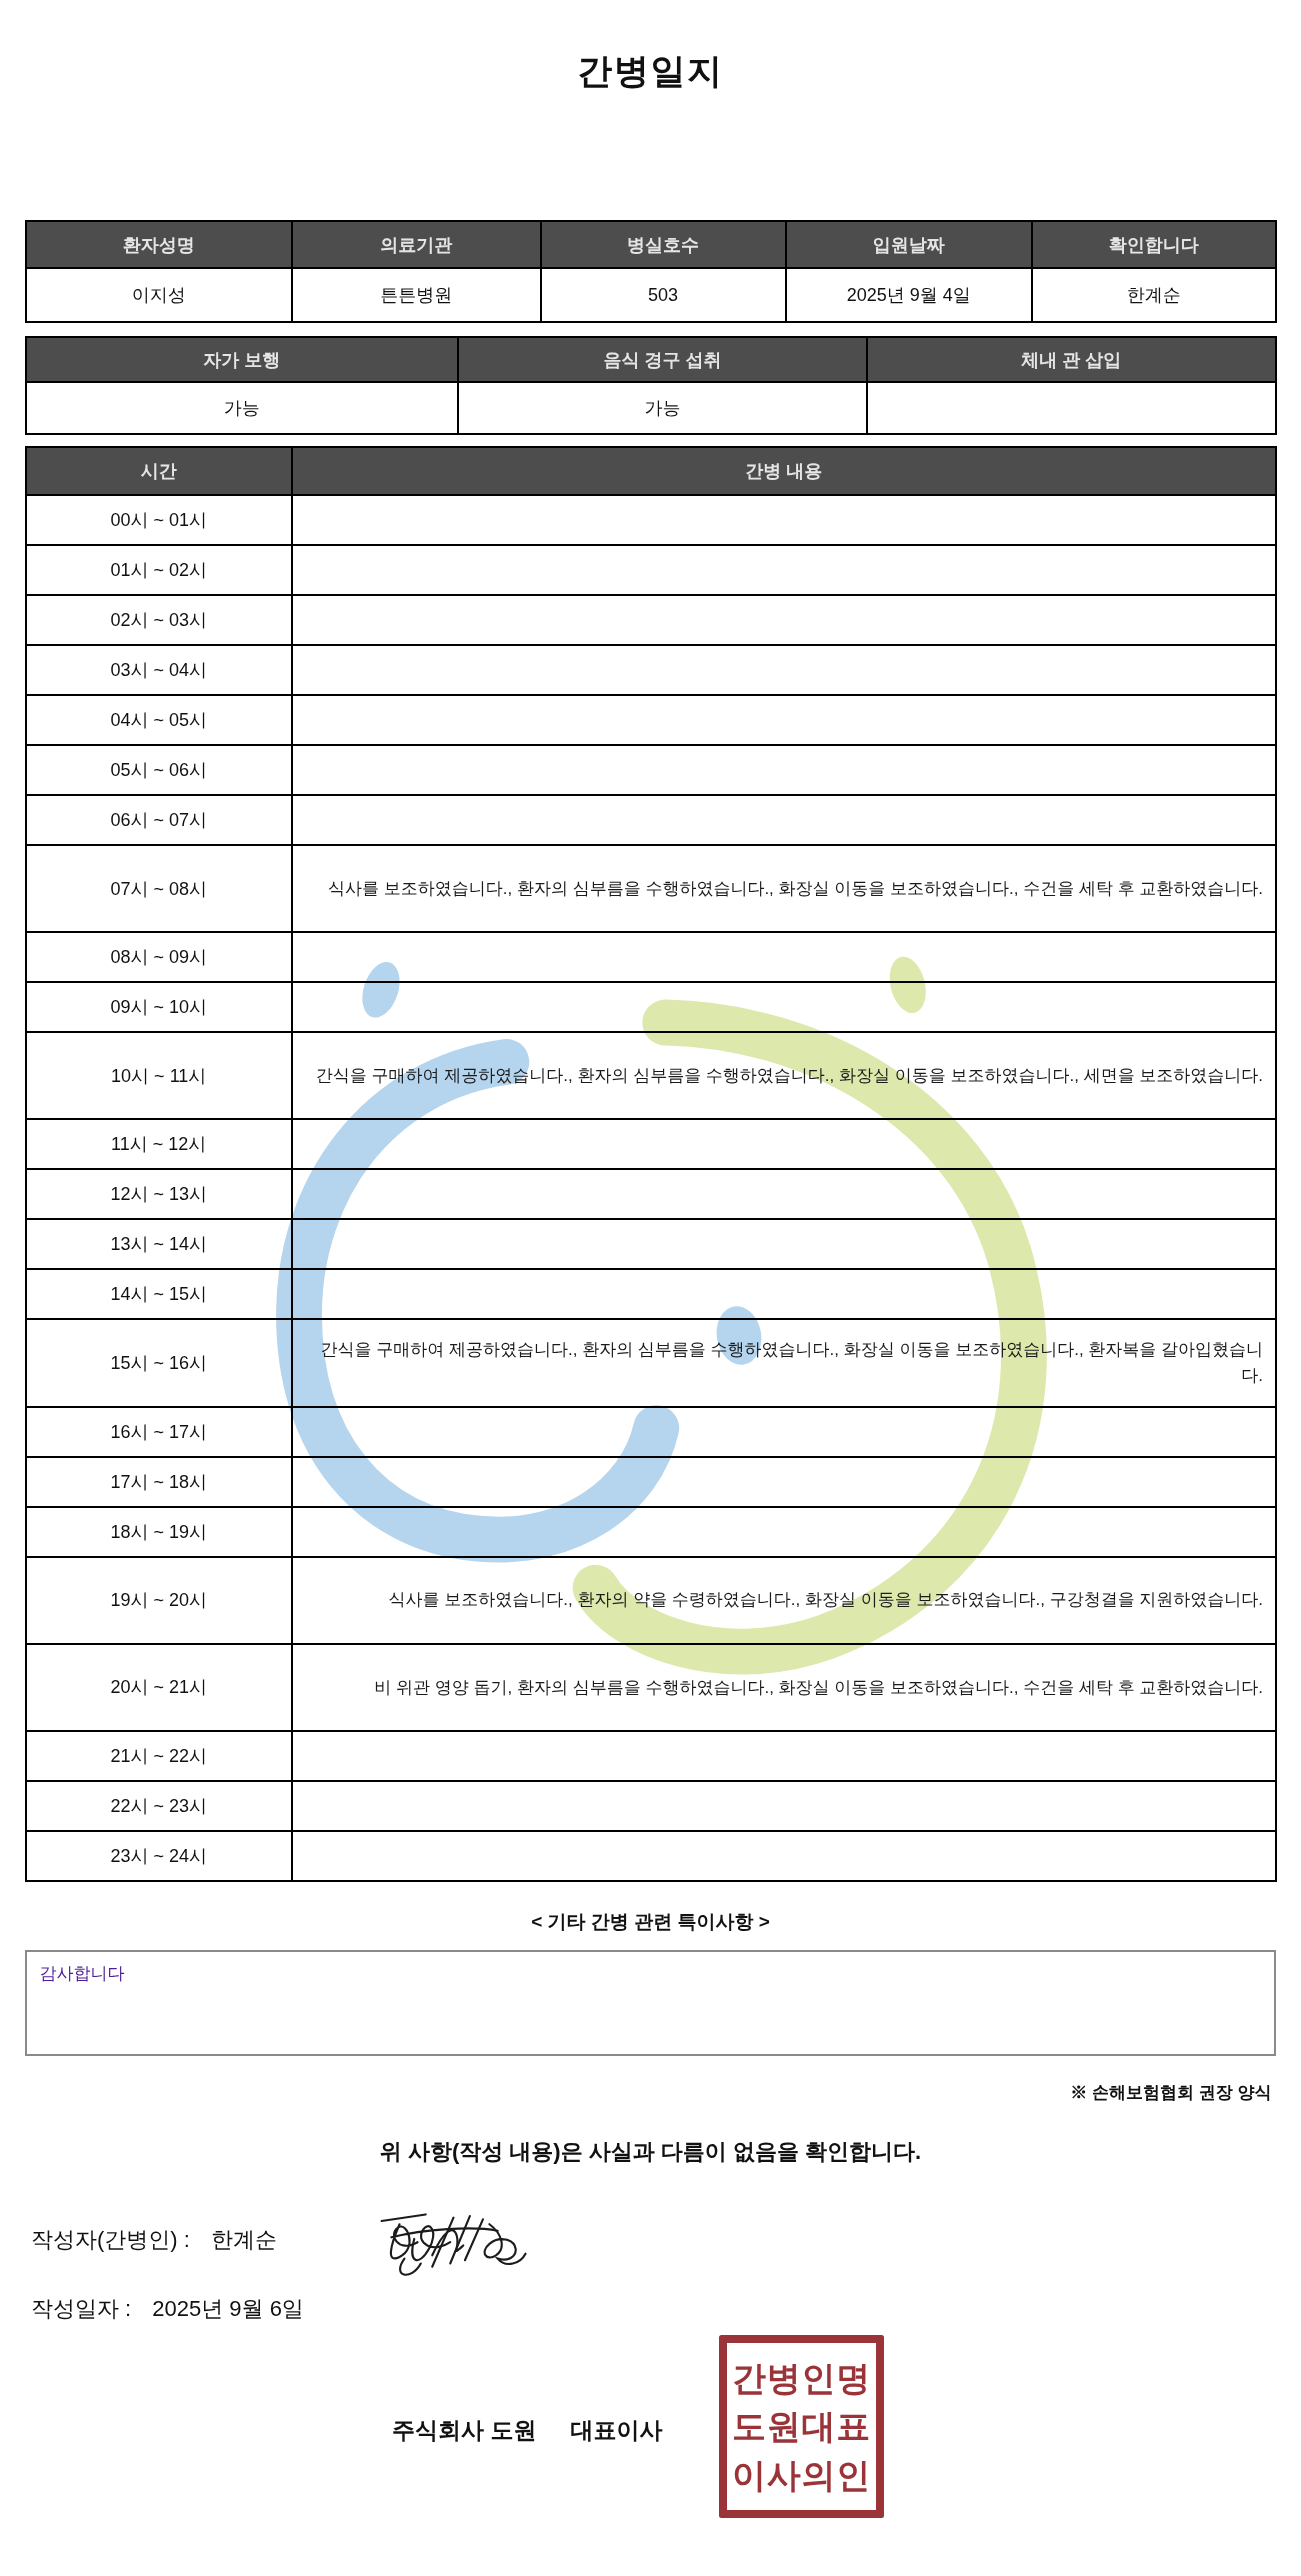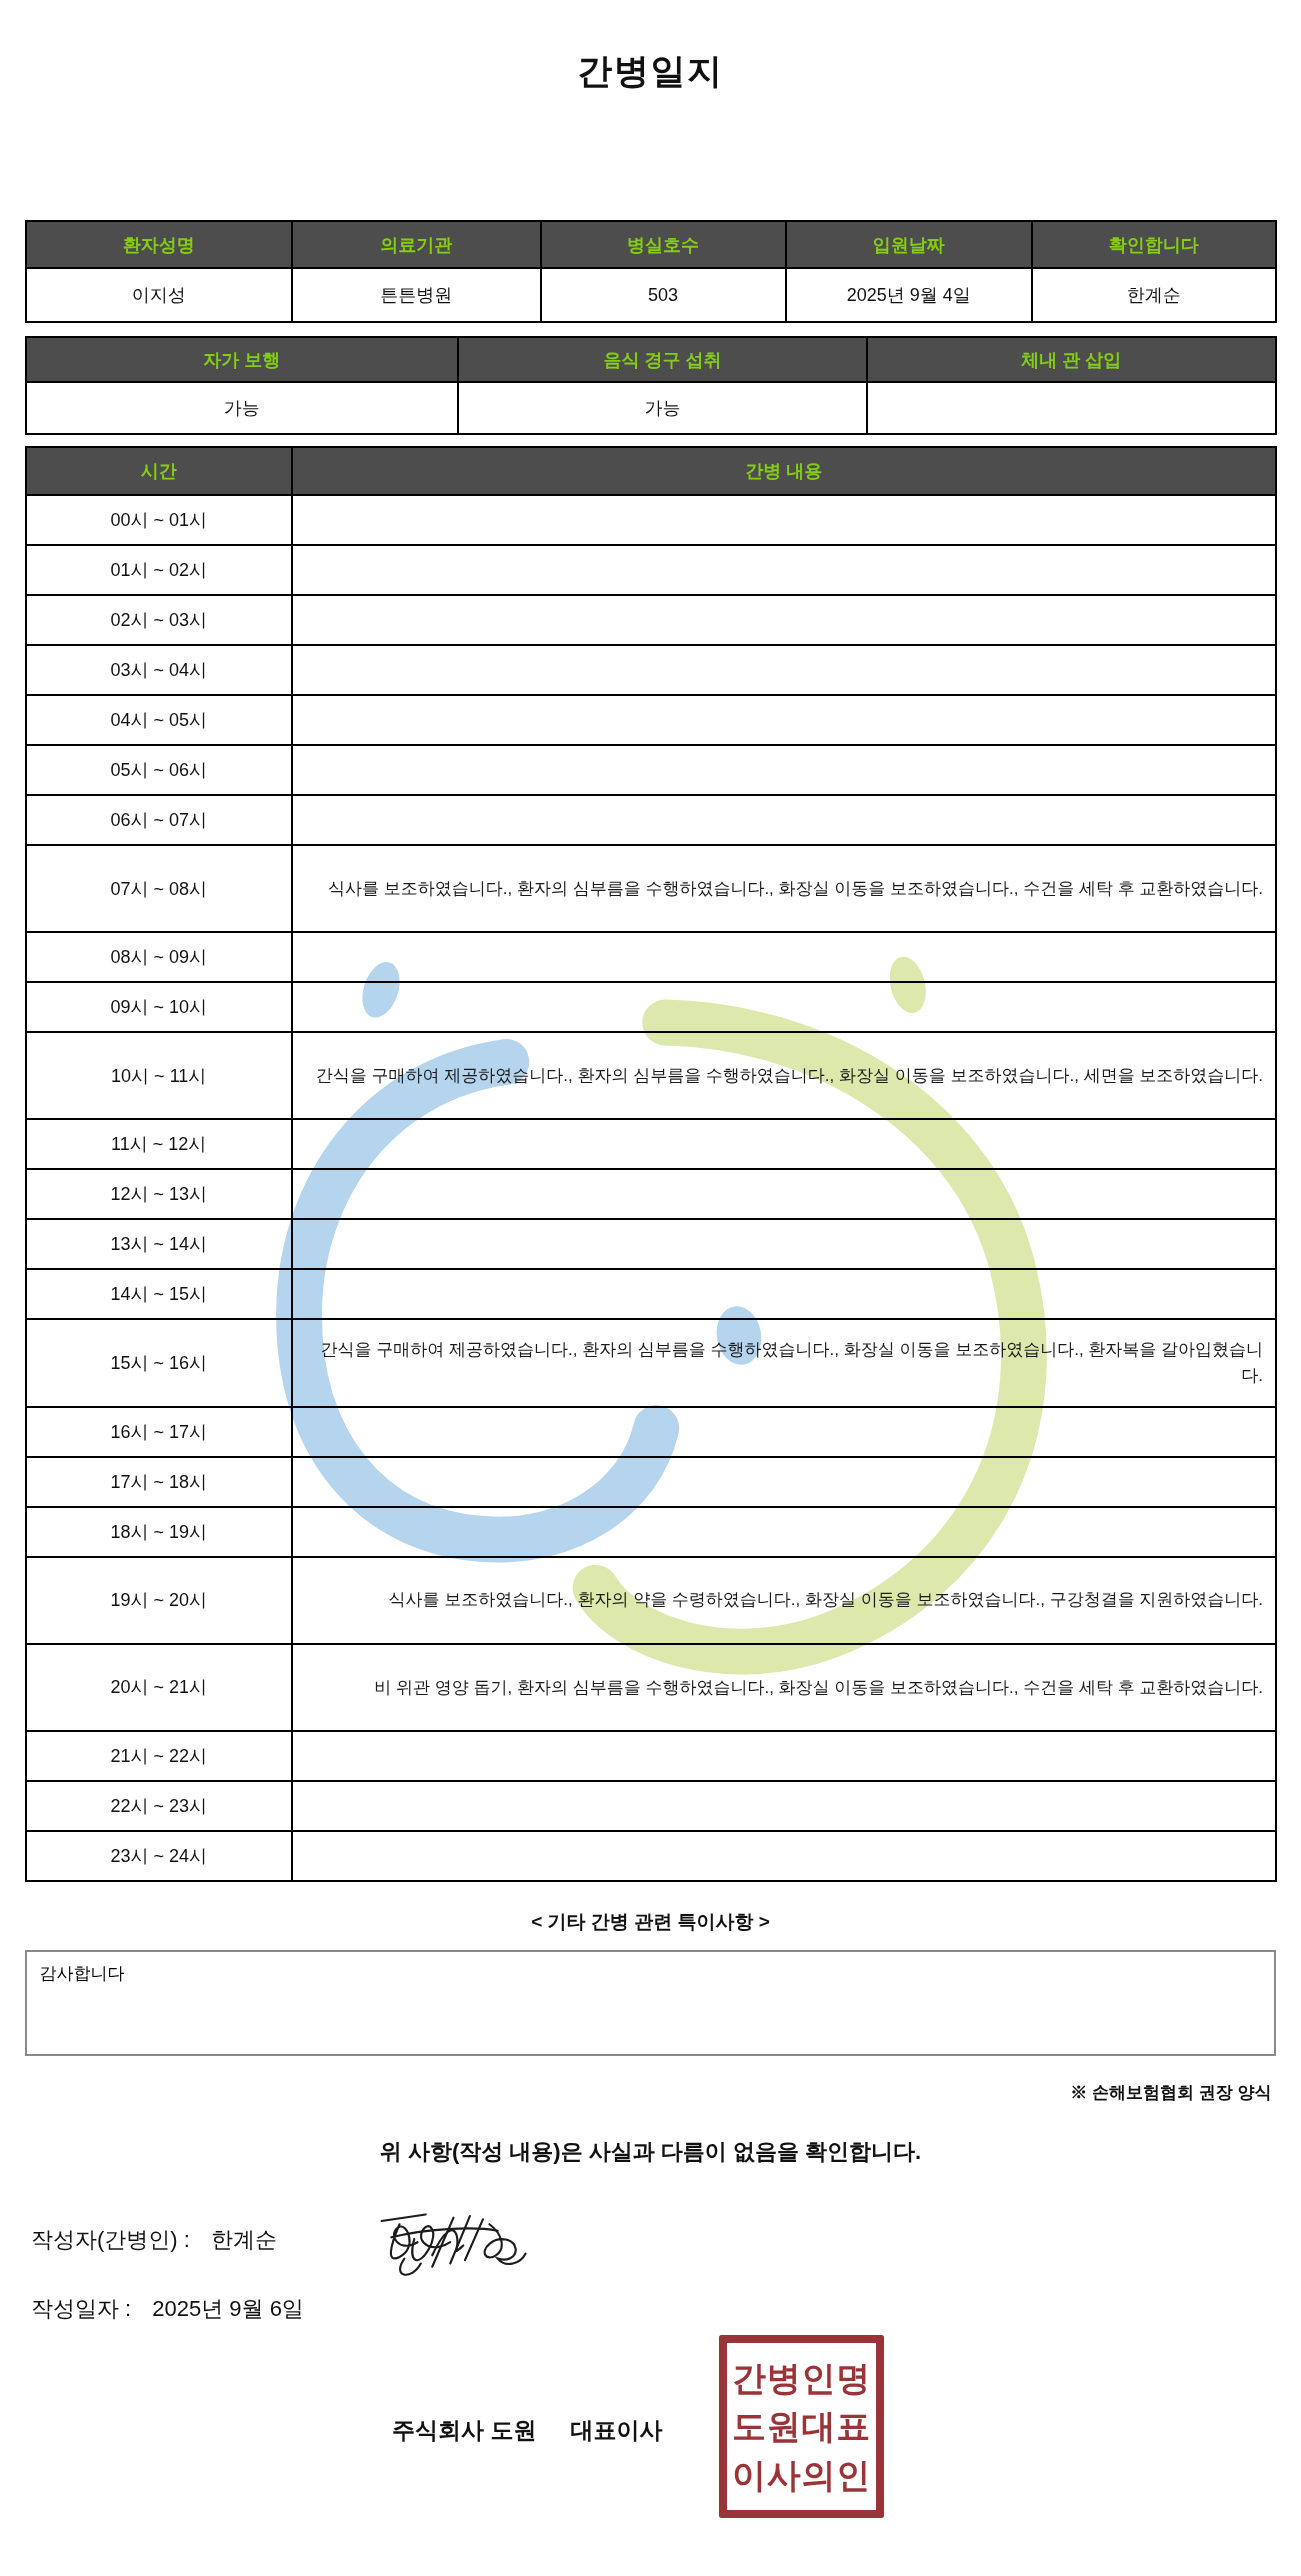--- a/index.html
+++ b/index.html
@@ -14,40 +14,40 @@
     font-size:35px;font-weight:800;letter-spacing:1.6px;z-index:2;}
   .meta-row{position:absolute;top:175px;left:24.6px;right:28px;display:flex;
     justify-content:space-between;align-items:flex-end;z-index:2;}
   .meta-left{font-size:18px;font-weight:700;}
   .meta-left .meta-value{margin-left:11.5px;font-weight:700;}
   .meta-right{font-size:17px;font-weight:500;}
   
   table{border-collapse:collapse;table-layout:fixed;position:absolute;left:24.6px;
     width:1252px;z-index:1;background:transparent;}
   th,td{border:2.5px solid #000;padding:0;}
-  th{background:#4d4d4d;color:#84cc16;font-size:18px;font-weight:700;text-align:center;}
+  th{background:#4d4d4d;color:#e5e5e5;font-size:18px;font-weight:700;text-align:center;}
   td{font-size:18px;text-align:center;vertical-align:middle;background:transparent;}
   .tbl-patient{top:220px;}
   .tbl-patient th{height:45px;}
   .tbl-patient td{height:52px;}
   .tbl-status{top:336px;}
   .tbl-status th{height:43px;margin-left:38px;}
   .tbl-status td{height:50px;}
   .tbl-care{top:446px;}
   .tbl-care th{height:46px;}
   .tbl-care td.time-cell{height:48px;font-size:18px;}
   .tbl-care tr.tall td{height:72px;}
   .tbl-care td.content-cell{text-align:right;padding:6.6px 11.5px;font-size:17px;
     line-height:1.5;color:#1a1a1a;}
   
   .notes-title{position:absolute;top:1909px;left:0;width:100%;text-align:center;
     font-size:19px;font-weight:700;z-index:2;}
   .notes-box{position:absolute;top:1950px;left:24.6px;width:1247px;height:102px;
     border:2.5px solid #8a8a8a;z-index:2;background:#fff;}
-  .notes-text{display:block;padding:9.8px 13px;font-size:17px;color:#000000;}
+  .notes-text{display:block;padding:9.8px 13px;font-size:17px;color:#4c1d95;}
   .form-note{position:absolute;top:2081px;right:29.5px;font-size:17px;font-weight:600;z-index:2;}
   
   .confirmation{position:absolute;top:2137px;left:0;width:100%;text-align:center;
     font-size:22px;font-weight:700;z-index:2;}
   .writer-line{position:absolute;top:2225px;left:31px;font-size:22px;font-weight:500;z-index:2;}
   .writer-line .writer-name{margin-left:21px;}
   .signature{position:absolute;left:375px;top:2206px;z-index:3;}
   .date-line{position:absolute;top:2294px;left:31px;font-size:22px;font-weight:500;z-index:2;}
   .date-line .date-value{margin-left:21px;}
   .company-line{position:absolute;top:2415px;left:392px;font-size:23px;font-weight:700;z-index:2;}

